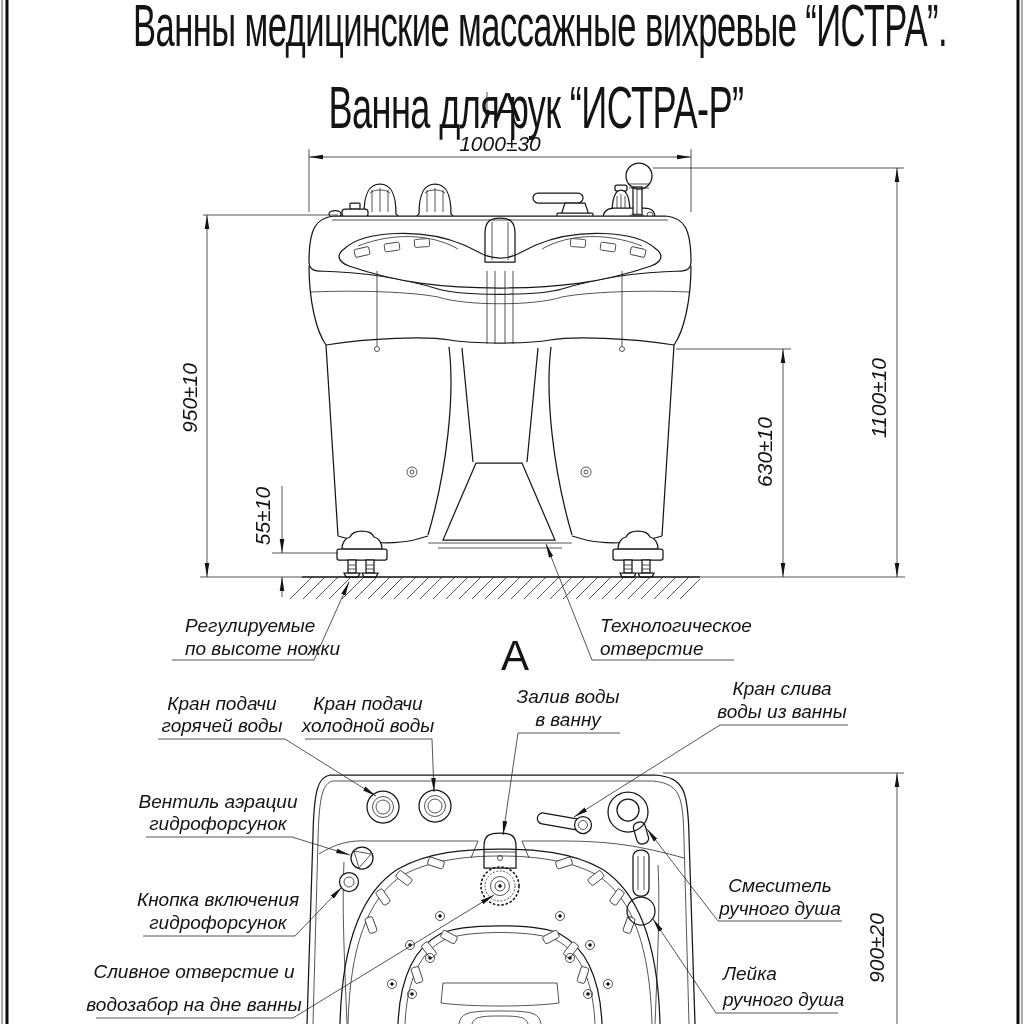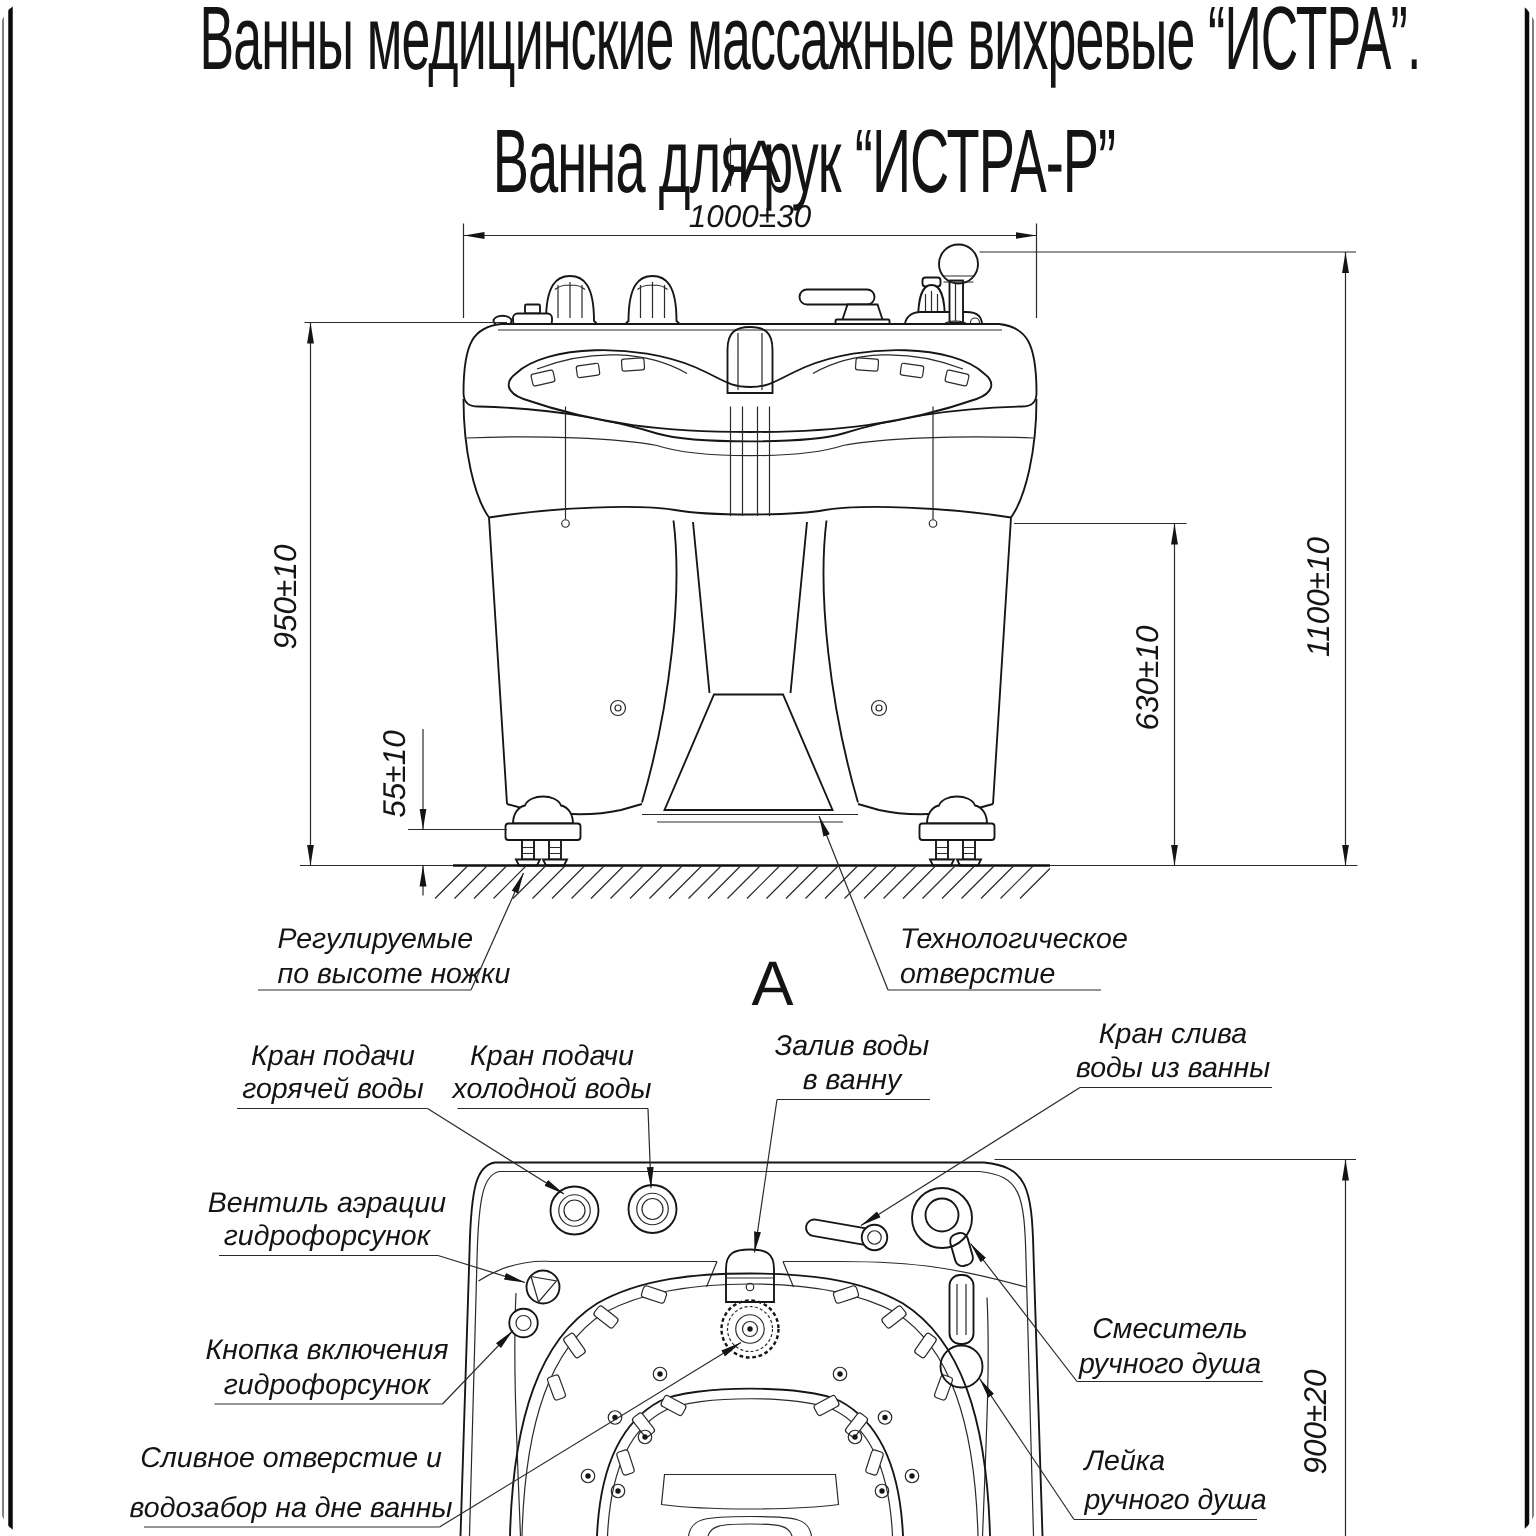--- a/index.html
+++ b/index.html
@@ -1,16 +1,16 @@
 <!DOCTYPE html>
 <html><head>
 <meta charset="utf-8">
 <style>
   html,body{margin:0;padding:0;background:#fff;}
-  .canvas{position:relative;width:1024px;height:1024px;background:#fff;overflow:hidden;border-radius:21px;}
+  .canvas{position:relative;width:1024px;height:1024px;background:#fff;overflow:hidden;}
   svg{position:absolute;left:0;top:0;}
   svg text{font-family:"Liberation Sans", sans-serif;fill:#141414;}
   .thin{stroke:#2a2a2a;stroke-width:0.8;fill:none;}
   .med{stroke:#161616;stroke-width:1.25;fill:none;}
   .thick{stroke:#0e0e0e;stroke-width:1.7;fill:none;}
   .fillw{fill:#ffffff;}
   .dim{font-size:21px;font-style:italic;}
   .lbl{font-size:19px;font-style:italic;}
   .title-t{font-size:60px;letter-spacing:-1px;}
   .viewA{font-size:40px;}

